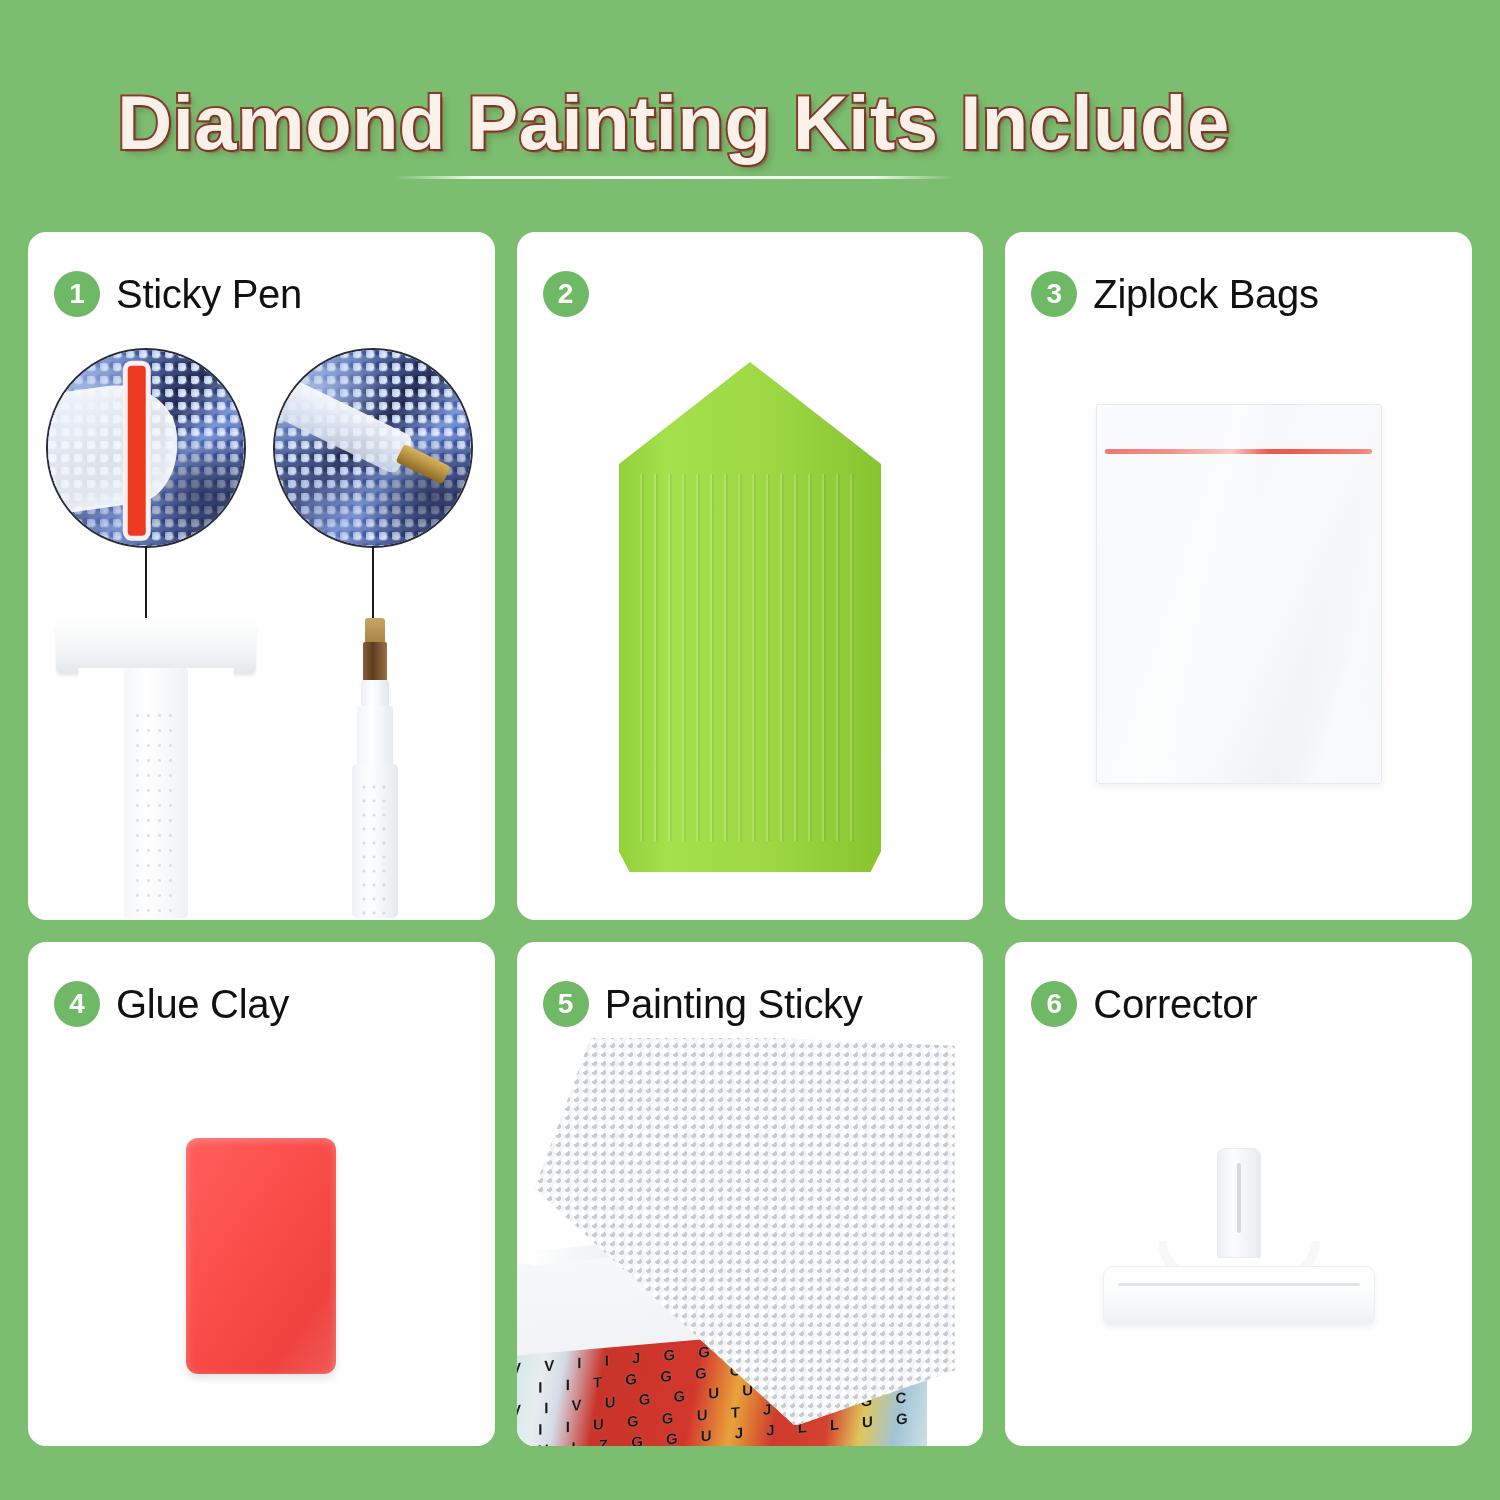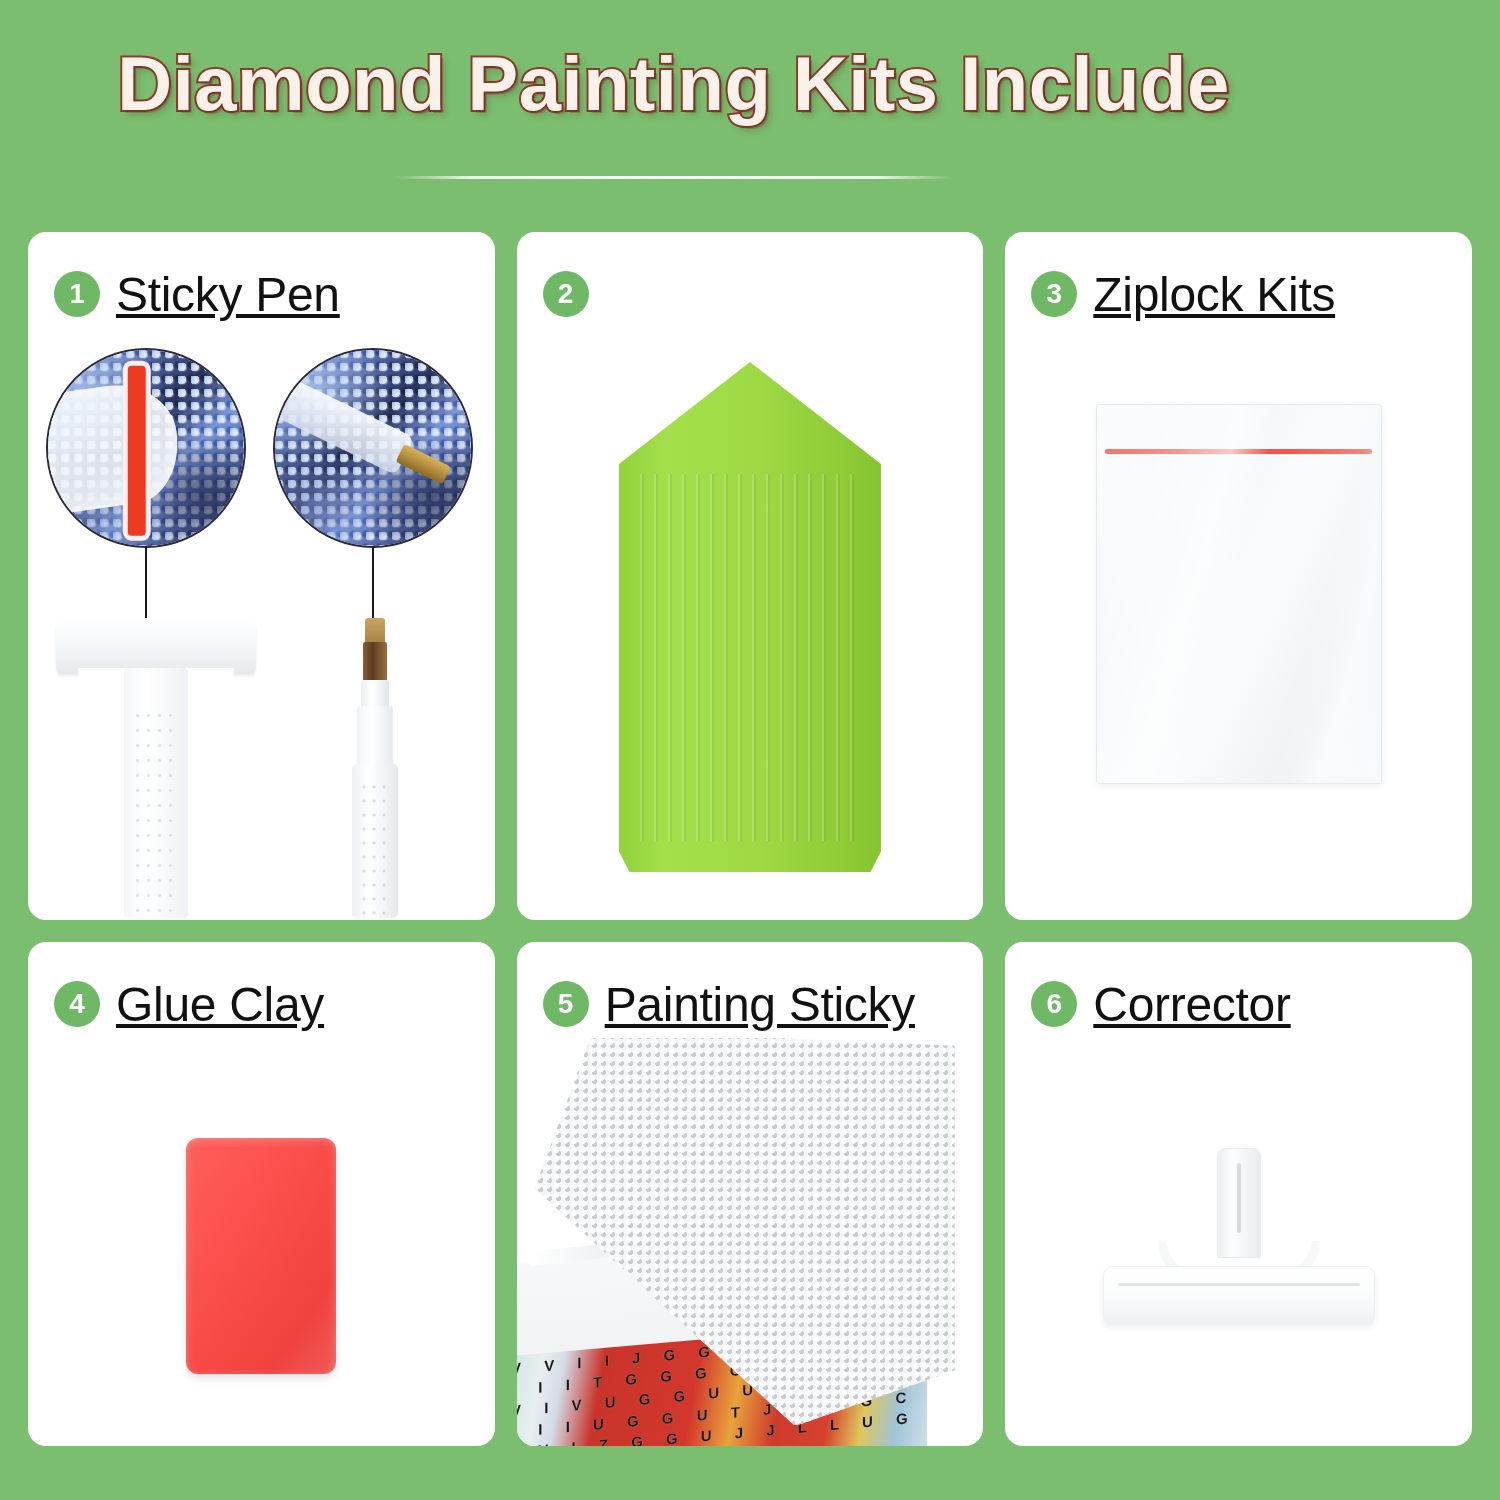--- a/index.html
+++ b/index.html
@@ -17,21 +17,21 @@
   }
 
   
   .header {
     width: 1347px;
     height: 200px;
     position: relative;
     display: flex;
     flex-direction: column;
     align-items: center;
-    justify-content: flex-start;
+    justify-content: center;
   }
 
   .page-title {
     margin-top: 46px;
     font-size: 76px;
     font-weight: 700;
     letter-spacing: 0.5px;
     line-height: 1;
     color: #faf2ea;
     -webkit-text-stroke: 4px #8d3b2c;
@@ -95,26 +95,25 @@
     font-size: 28px;
     font-weight: 700;
     display: flex;
     align-items: center;
     justify-content: center;
     flex: 0 0 auto;
     line-height: 1;
   }
 
   .card-title {
-    font-size: 48px;
+    font-size: 40px;
     font-weight: 400;
     color: #111111;
     letter-spacing: -0.3px;
     white-space: nowrap;
-    text-decoration: underline;
   }
 
   .card-body {
     position: absolute;
     left: 0; right: 0;
     top: 96px; bottom: 0;
   }
 
   
   .zoom-circle {
@@ -572,21 +571,21 @@
       <div class="badge">2</div>
     </div>
     <div class="card-body">
       <div class="tray"></div>
     </div>
   </div>
 
   <div class="card">
     <div class="card-header">
       <div class="badge">3</div>
-      <div class="card-title">Ziplock Kits</div>
+      <div class="card-title">Ziplock Bags</div>
     </div>
     <div class="card-body">
       <div class="ziplock">
         <div class="zip-line"></div>
         <div class="zip-sheen"></div>
       </div>
     </div>
   </div>
 
   <div class="card">

